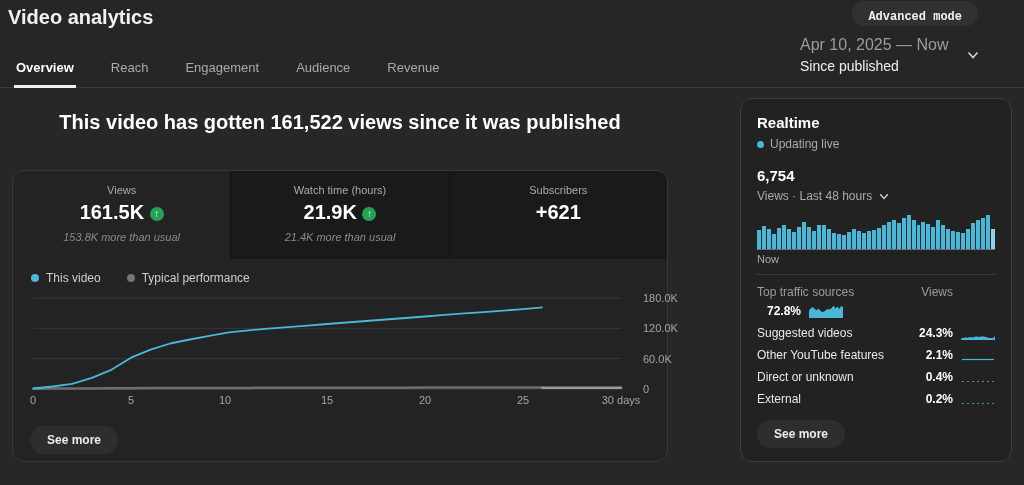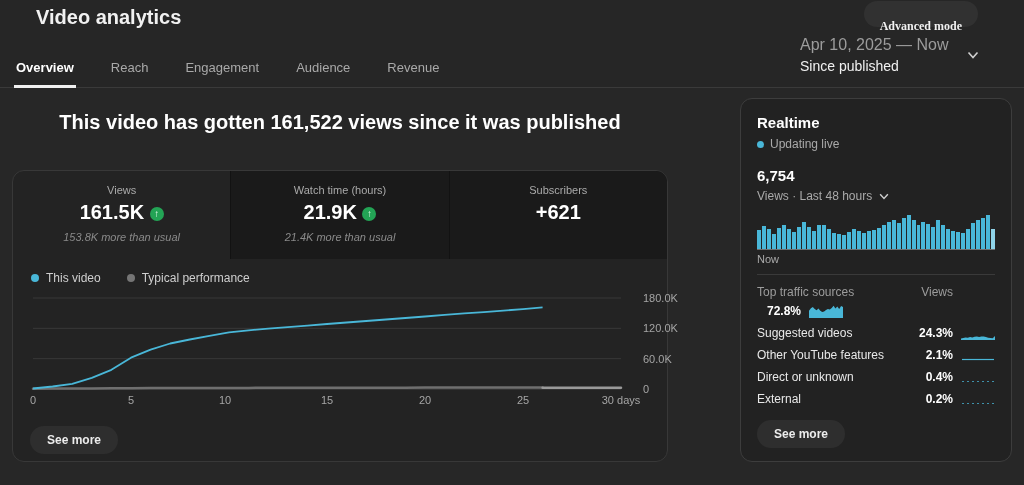--- a/index.html
+++ b/index.html
@@ -3,24 +3,24 @@
 <meta charset="utf-8">
 <style>
   * { margin:0; padding:0; box-sizing:border-box; }
   html,body { background:#191919; }
   .stage {
     position:relative; width:1024px; height:485px; overflow:hidden;
     background:#272727; font-family:"Liberation Sans", sans-serif; color:#e8e8e8;
   }
   
   .app-header { position:absolute; top:0; left:0; right:0; height:88px; background:#262626; border-bottom:1px solid #3a3a3a; }
-  .page-title { position:absolute; left:36px; top:6px; font-size:20px; font-weight:bold; color:#f1f1f1; }
-  .adv-btn { position:absolute; right:46px; top:1px; height:25px; padding:13px 16px; border-radius:13px;
+  .page-title { position:absolute; left:8px; top:6px; font-size:20px; font-weight:bold; color:#f1f1f1; }
+  .adv-btn { position:absolute; right:46px; top:1px; height:25px; padding:4px 16px; border-radius:13px;
              background:#313131; border:none; color:#f1f1f1; font-size:12px; font-weight:bold;
-             font-family:Liberation Serif, serif; line-height:25px; cursor:pointer; }
+             font-family:Liberation Mono, monospace; line-height:25px; cursor:pointer; }
   .tabs { position:absolute; left:14px; bottom:-1px; display:flex; gap:33px; }
   .tab { padding:9px 2px 10px; font-size:13px; color:#a9a9a9; cursor:pointer; border-bottom:3px solid transparent; }
   .tab.active { color:#fff; font-weight:bold; border-bottom:3px solid #f1f1f1; }
   .period { position:absolute; left:800px; top:36px; cursor:pointer; }
   .period-range { font-size:16px; color:#9c9c9c; }
   .period-label { font-size:14px; color:#f1f1f1; margin-top:4px; }
   .chev { position:absolute; left:966px; top:48px; width:14px; height:14px; cursor:pointer; }
   .chev svg, .chev-s svg { display:block; }
   
   .headline { position:absolute; left:12px; top:111px; width:656px; text-align:center;

